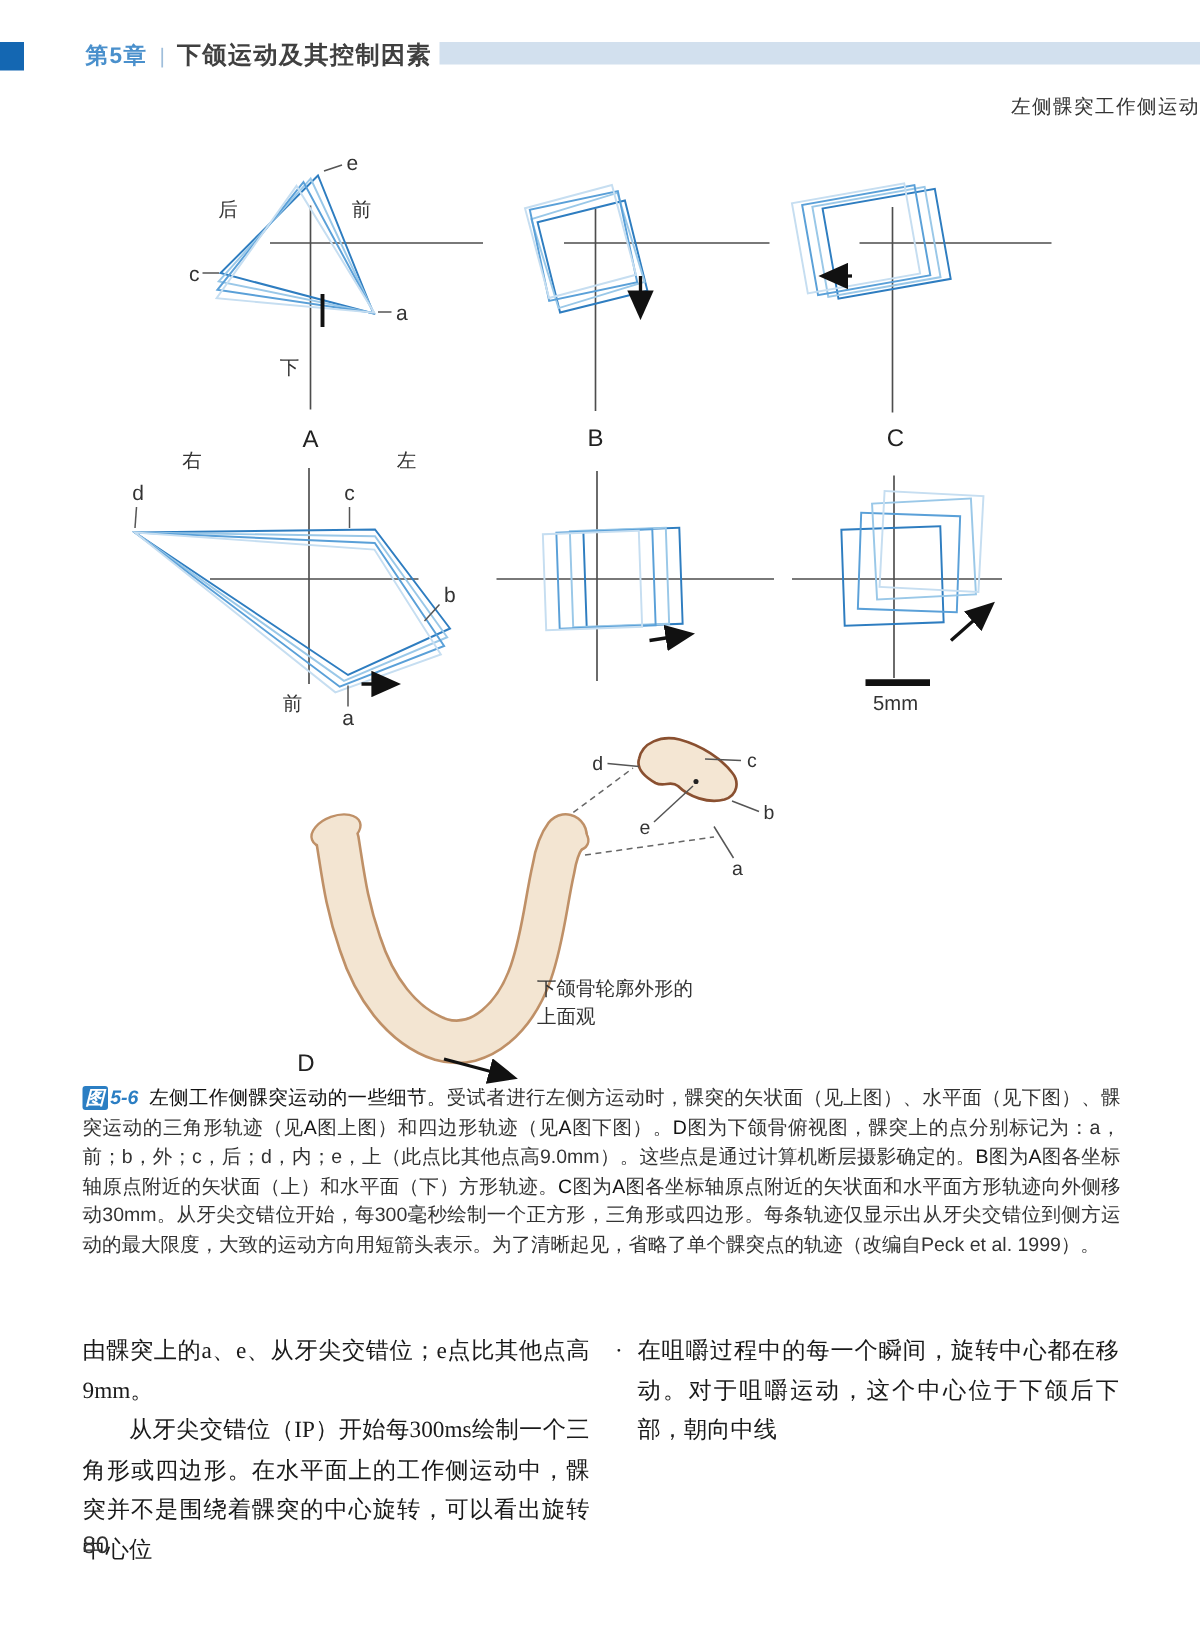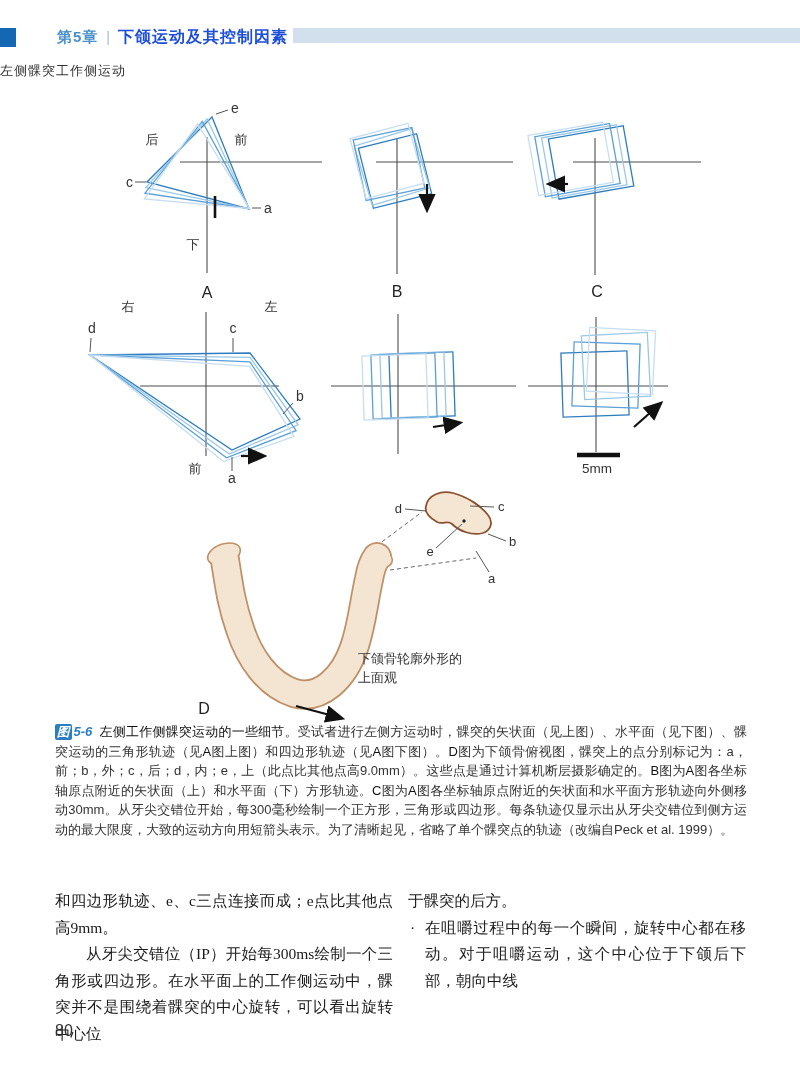--- a/index.html
+++ b/index.html
@@ -3,24 +3,24 @@
 <meta charset="utf-8">
 <style>
   html,body{margin:0;padding:0;background:#888;}
   .page{position:relative;width:800px;height:1086px;background:#ffffff;margin:0 auto;overflow:hidden;
         font-family:"Liberation Sans","DejaVu Sans",sans-serif;}
   
   .hdr-square{position:absolute;left:0;top:28px;width:16px;height:19px;background:#1467b2;}
   .hdr-row{position:absolute;left:57px;top:26px;height:22px;display:flex;align-items:center;}
   .hdr-chapter{color:#4a90cc;font-size:15px;font-weight:bold;letter-spacing:1px;}
   .hdr-sep{color:#9fbedb;margin:0 8px;font-size:14px;}
-  .hdr-title{color:#1d4ed8;font-size:16px;font-weight:bold;letter-spacing:1px;}
+  .hdr-title{color:#404040;font-size:16px;font-weight:bold;letter-spacing:1px;}
   .hdr-bar{position:absolute;left:293px;top:28px;width:507px;height:15px;background:#d2e0ee;}
   
-  .fig-title{position:absolute;left:0;top:62px;width:800px;text-align:left;
+  .fig-title{position:absolute;left:0;top:62px;width:800px;text-align:right;
              font-size:13px;color:#333;letter-spacing:1px;}
   .fig-svg{position:absolute;left:0;top:0;}
   
   .caption{position:absolute;left:55px;top:722px;width:692px;font-size:13px;line-height:19.5px;
            text-align:justify;color:#333;}
   .caption .b{font-weight:normal;color:#111;}
   .cap-tag{white-space:nowrap;margin-right:7px;font-weight:bold;font-style:italic;}
   .cap-tag-box{display:inline-block;background:#2b7ec3;color:#fff;padding:0 2px;border-radius:2px;
                font-size:12.5px;line-height:16px;}
   .cap-tag-num{color:#2b7ec3;margin-left:2px;}
@@ -182,25 +182,24 @@
       <text x="204" y="714" font-size="16" fill="#222" text-anchor="middle">D</text>
       <line x1="296" y1="706" x2="341" y2="718" stroke="#111" stroke-width="2.2" marker-end="url(#arrowhead)"></line>
     </g>
   </svg>
 
   <div class="caption">
     <span class="cap-tag"><span class="cap-tag-box">图</span><span class="cap-tag-num">5-6</span></span><span><span class="b">左侧工作侧髁突运动的一些细节。</span><span>受试者进行左侧方运动时，髁突的矢状面（见上图）、水平面（见下图）、髁突运动的三角形轨迹（见</span><span class="b">A</span><span>图上图）和四边形轨迹（见</span><span class="b">A</span><span>图下图）。</span><span class="b">D</span><span>图为下颌骨俯视图，髁突上的点分别标记为：a，前；b，外；c，后；d，内；e，上（此点比其他点高9.0mm）。这些点是通过计算机断层摄影确定的。</span><span class="b">B</span><span>图为</span><span class="b">A</span><span>图各坐标轴原点附近的矢状面（上）和水平面（下）方形轨迹。</span><span class="b">C</span><span>图为</span><span class="b">A</span><span>图各坐标轴原点附近的矢状面和水平面方形轨迹向外侧移动30mm。从牙尖交错位开始，每300毫秒绘制一个正方形，三角形或四边形。每条轨迹仅显示出从牙尖交错位到侧方运动的最大限度，大致的运动方向用短箭头表示。为了清晰起见，省略了单个髁突点的轨迹（改编自Peck et al. 1999）。</span></span>
   </div>
 
   <div class="col col-left">
-    <p>和四边形轨迹、e、c三点连接而成；e点比其他点高9mm。</p>
+    <p>由髁突上的a、e、从牙尖交错位；e点比其他点高9mm。</p>
     <p class="indent">从牙尖交错位（IP）开始每300ms绘制一个三角形或四边形。在水平面上的工作侧运动中，髁突并不是围绕着髁突的中心旋转，可以看出旋转中心位</p>
   </div>
   <div class="col col-right">
-    <p>于髁突的后方。</p>
     <div class="bullet-item">
       <span class="bullet-mark">·</span>
       <span>在咀嚼过程中的每一个瞬间，旋转中心都在移动。对于咀嚼运动，这个中心位于下颌后下部，朝向中线</span>
     </div>
   </div>
 
   <div class="page-num">80</div>
 </div>
 
 </body></html>

